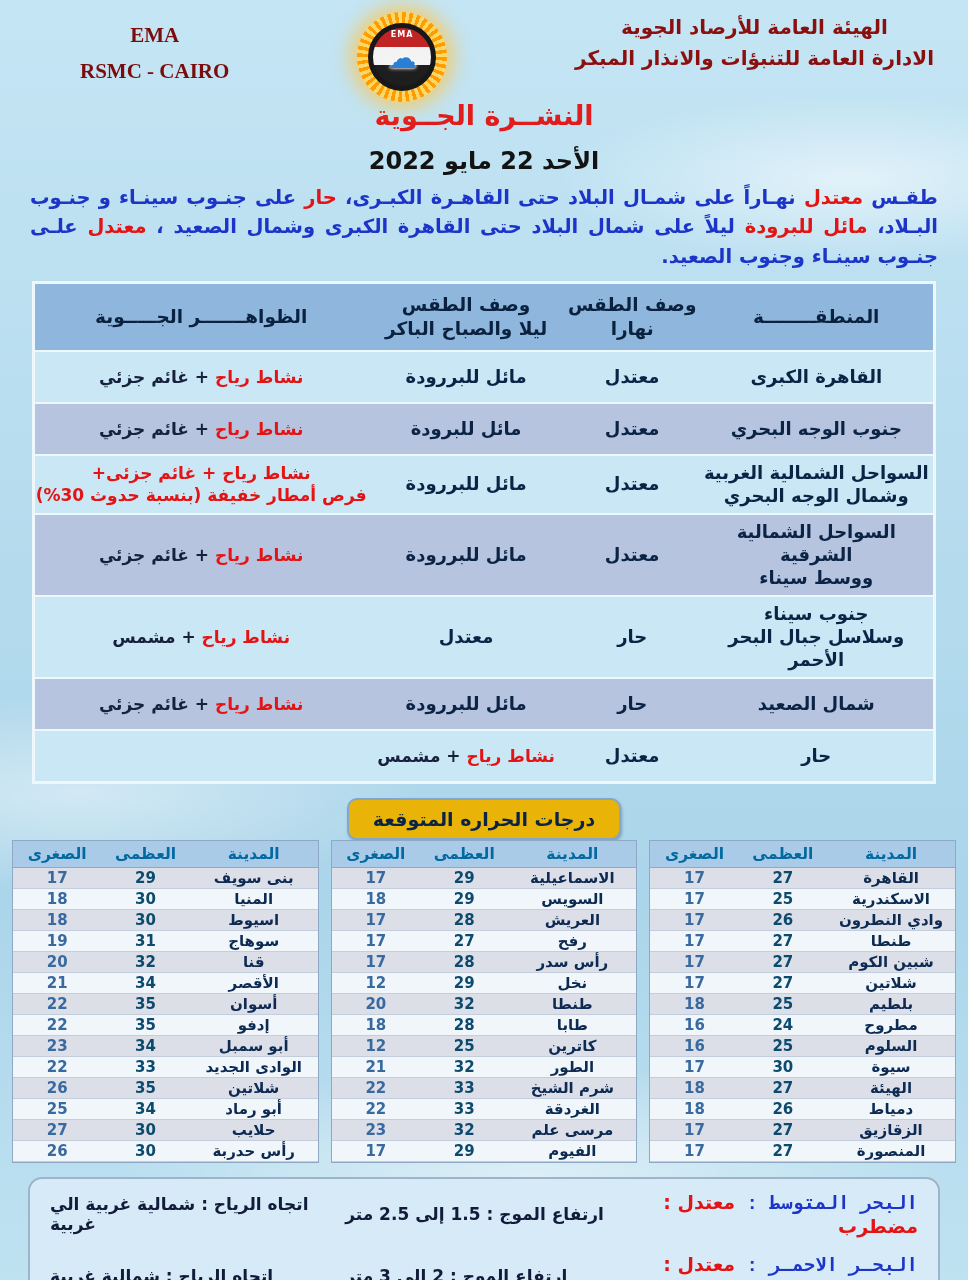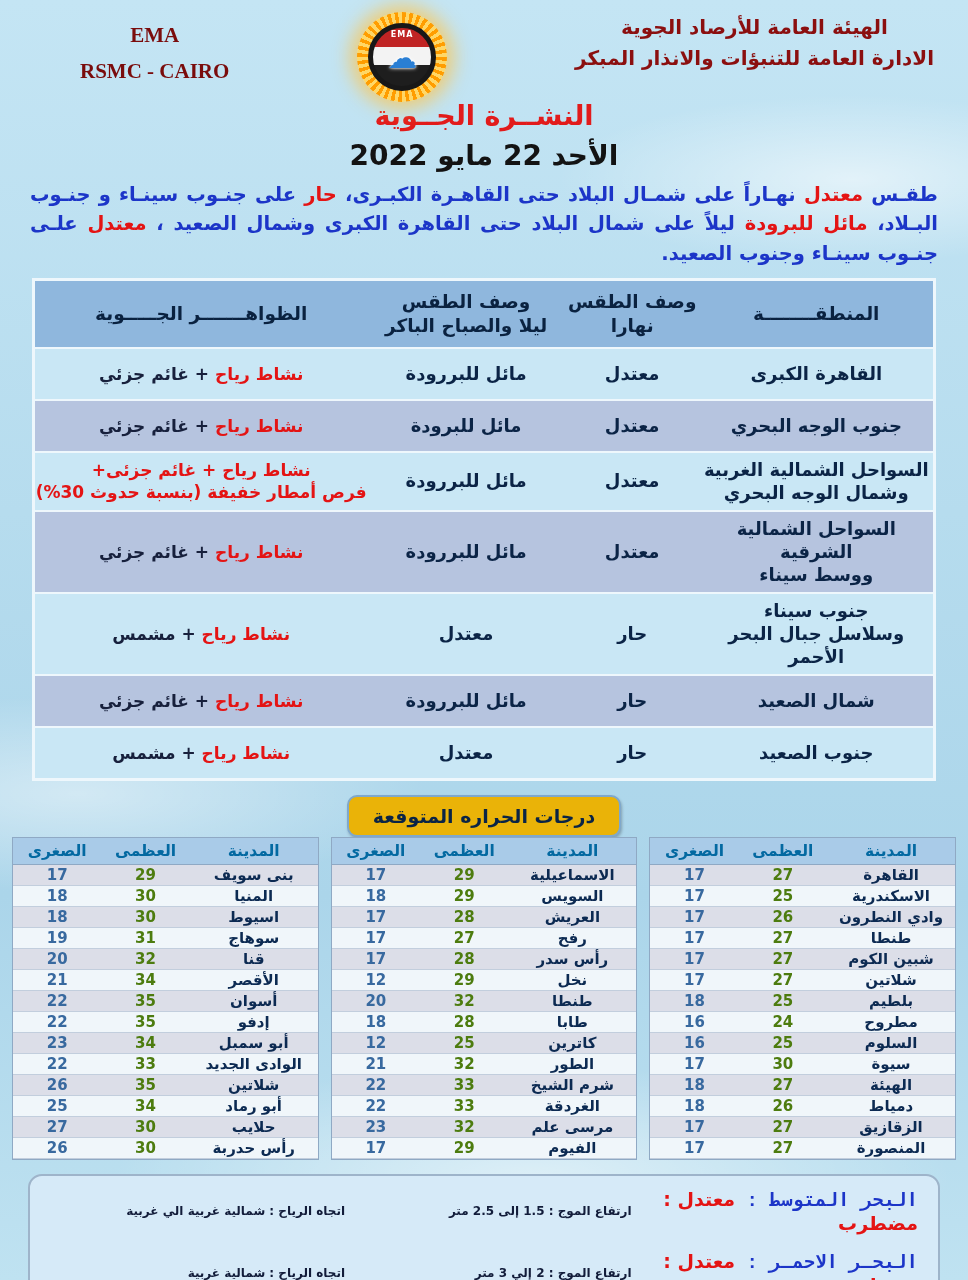--- a/index.html
+++ b/index.html
@@ -18,21 +18,21 @@
   .logo{width:90px;height:90px;position:relative;margin-top:0;}
   .sun{position:absolute;inset:0;border-radius:50%;
     background:repeating-conic-gradient(#ff9d00 0deg 5deg,#ffd766 5deg 10deg);
     box-shadow:0 0 18px 7px rgba(255,195,70,.7);}
   .globe{position:absolute;inset:11px;border-radius:50%;border:5px solid #181818;overflow:hidden;
     background:linear-gradient(180deg,#c02424 0 32%,#f3f3f3 32% 64%,#1e1e1e 64% 100%);
     display:flex;align-items:center;justify-content:center;}
   .globe .ema-txt{position:absolute;top:2px;left:0;right:0;text-align:center;font-size:8px;color:#ffffff;font-weight:bold;letter-spacing:1px;}
   .cloud-glyph{font-size:30px;color:#2a7fd4;text-shadow:0 0 2px #ffffff, 0 0 4px #ffffff;line-height:1;margin-top:2px;}
   .title{text-align:center;color:#e21b1b;font-size:27px;font-weight:bold;margin-top:-2px;}
-  .date{text-align:center;color:#131313;font-size:28px;font-weight:bold;margin-top:8px;}
+  .date{text-align:center;color:#131313;font-size:24px;font-weight:bold;margin-top:16px;}
   .intro{direction:rtl;text-align:justify;padding:8px 30px 0;font-size:19.5px;font-weight:bold;line-height:1.5;}
   .intro .blue{color:#1c35c8;}
   .intro .red{color:#e41414;}
   .forecast{margin:10px 32px 0;display:flex;flex-direction:column;gap:2px;direction:rtl;background:#eef7fc;padding:3px;}
   .frow{display:grid;grid-template-columns:26% 15% 22% 37%;align-items:center;background:#c9e7f5;min-height:40px;padding:5px 0;}
   .frow.alt{background:#b6c4df;}
   .frow.fhead{background:#8fb7dd;min-height:56px;}
   .fcell{text-align:center;font-weight:bold;color:#0b2446;font-size:18px;line-height:1.3;}
   .fhead .fcell{color:#0a2240;font-size:18.5px;}
   .fcell .red{color:#e41414;}
@@ -42,29 +42,29 @@
     text-align:center;font-weight:bold;color:#0a2446;font-size:19px;padding:8px 0;box-shadow:1px 2px 3px rgba(0,0,0,.25);}
   .temps{display:flex;direction:rtl;gap:12px;padding:0 12px;}
   .ttable{flex:1;border:1px solid #8fa9c4;background:#f0f6fa;}
   .thead,.trow{display:grid;grid-template-columns:42% 29% 29%;}
   .thead{background:#a9cbe8;border-bottom:1px solid #8fa9c4;}
   .thead div{text-align:center;font-weight:bold;color:#0369a1;font-size:15.5px;padding:4px 0;}
   .trow{border-bottom:1px solid #c2cedd;background:#f0f6fa;}
   .trow.odd{background:#dcdee8;}
   .trow div{text-align:center;font-weight:bold;font-size:15px;padding:1px 0;}
   .tcity{color:#0c2a52;}
-  .tmax{color:#4d7c0f;}
+  .tmax{color:#0c4a6e;}
   .tmin{color:#38699f;}
   .sea{margin:14px 28px 0;background:#d6eaf8;border:2px solid #9eb4ca;border-radius:14px;padding:12px 20px;direction:rtl;
     display:flex;flex-direction:column;gap:16px;}
   .searow{display:grid;grid-template-columns:33% 33% 34%;align-items:center;}
   .seaname{font-size:19px;font-weight:bold;}
   .seaname .n{color:#1c35c8;font-family:Liberation Mono, monospace;}
   .seaname .s{color:#e41414;}
-  .seawave,.seawind{color:#121c3a;font-weight:bold;font-size:12px;text-align:right;}
+  .seawave,.seawind{color:#121c3a;font-weight:bold;font-size:17px;text-align:left;}
 </style>
 </head>
 <body>
 
 <header class="top">
   <div class="org">
     <div>الهيئة العامة للأرصاد الجوية</div>
     <div>الادارة العامة للتنبؤات والانذار المبكر</div>
   </div>
   <div class="logo">
@@ -160,23 +160,20 @@
       <div class="fcell">
         <div>شمال الصعيد</div>
       </div>
       <div class="fcell">حار</div>
       <div class="fcell">مائل للبررودة</div>
       <div class="fcell phen">
         <div><span class="red">نشاط رياح</span><span class="dark">  +  غائم جزئي</span></div>
       </div>
     </div>
     <div class="frow">
-      <div class="fcell">
-        <div>جنوب الصعيد</div>
-      </div>
       <div class="fcell">حار</div>
       <div class="fcell">معتدل</div>
       <div class="fcell phen">
         <div><span class="red">نشاط رياح</span><span class="dark"> + مشمس</span></div>
       </div>
     </div>
   </div>
 
 <div class="temp-title">درجات الحراره المتوقعة</div>
 

